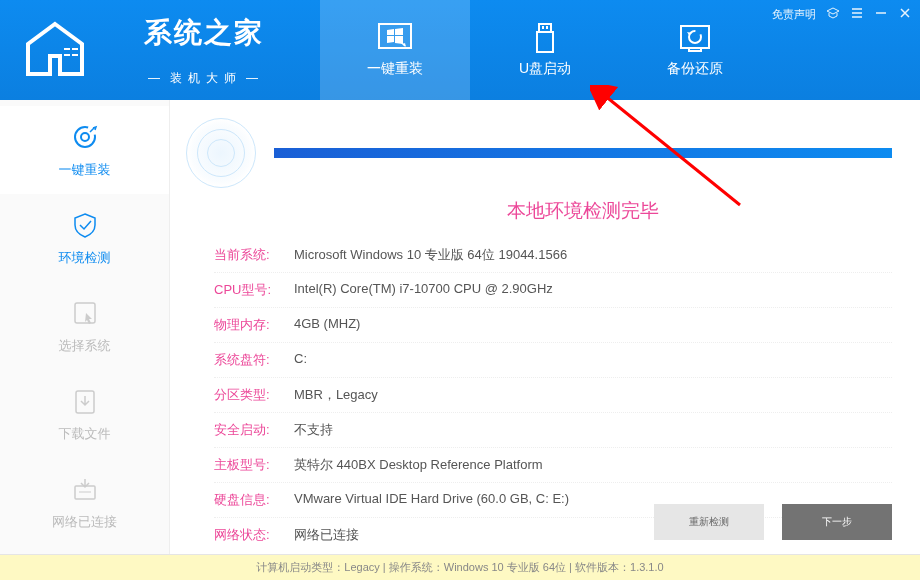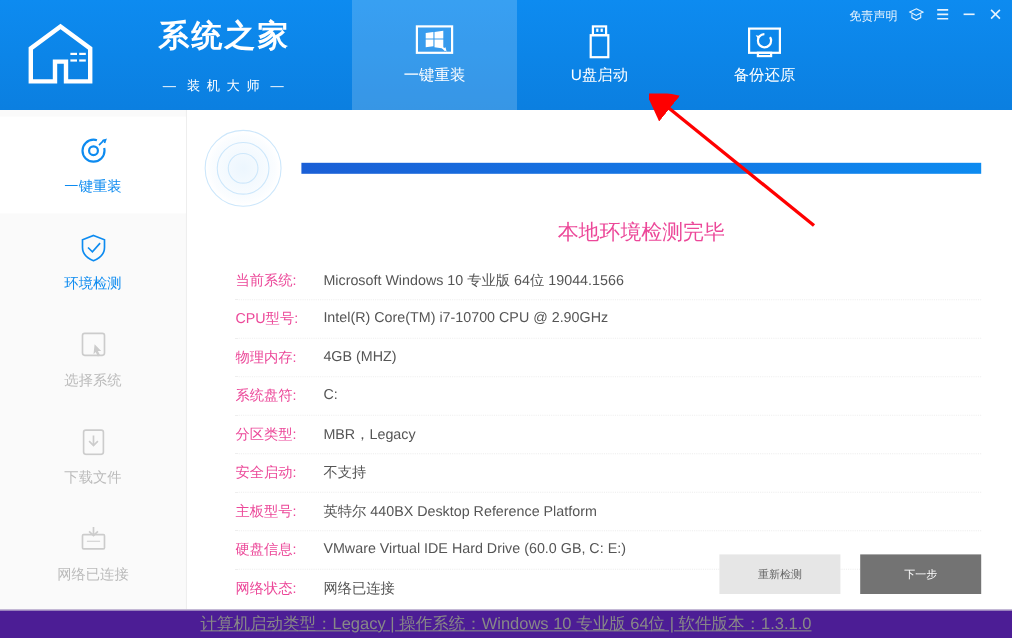--- a/index.html
+++ b/index.html
@@ -45,21 +45,21 @@
 .info-row { display: flex; padding: 8px 0; font-size: 13px; color: #555; border-bottom: 1px dotted #eee; }
 .info-row:last-child { border-bottom: none; }
 .info-label { width: 80px; color: #ec4899; }
 .info-value { flex: 1; color: #555; }
 
 .actions { position: absolute; right: 28px; bottom: 14px; display: flex; gap: 18px; }
 .btn { width: 110px; height: 36px; border: none; font-size: 10px; cursor: pointer; display: flex; align-items: center; justify-content: center; }
 .btn-gray { background: #e6e6e6; color: #666; }
 .btn-blue { background: #737373; color: #fff; }
 
-.footer { height: 26px; background: #4c1d95; border-top: 1px solid #e5e5e5; display: flex; align-items: center; justify-content: center; font-size: 15px; color: #888; text-decoration: underline; }
+.footer { height: 26px; background: #fef9c3; border-top: 1px solid #e5e5e5; display: flex; align-items: center; justify-content: center; font-size: 11px; color: #888; }
 
 
 .arrow { position: absolute; pointer-events: none; }
 </style>
 </head>
 <body>
 
 <div class="app">
 
   <div class="header">

